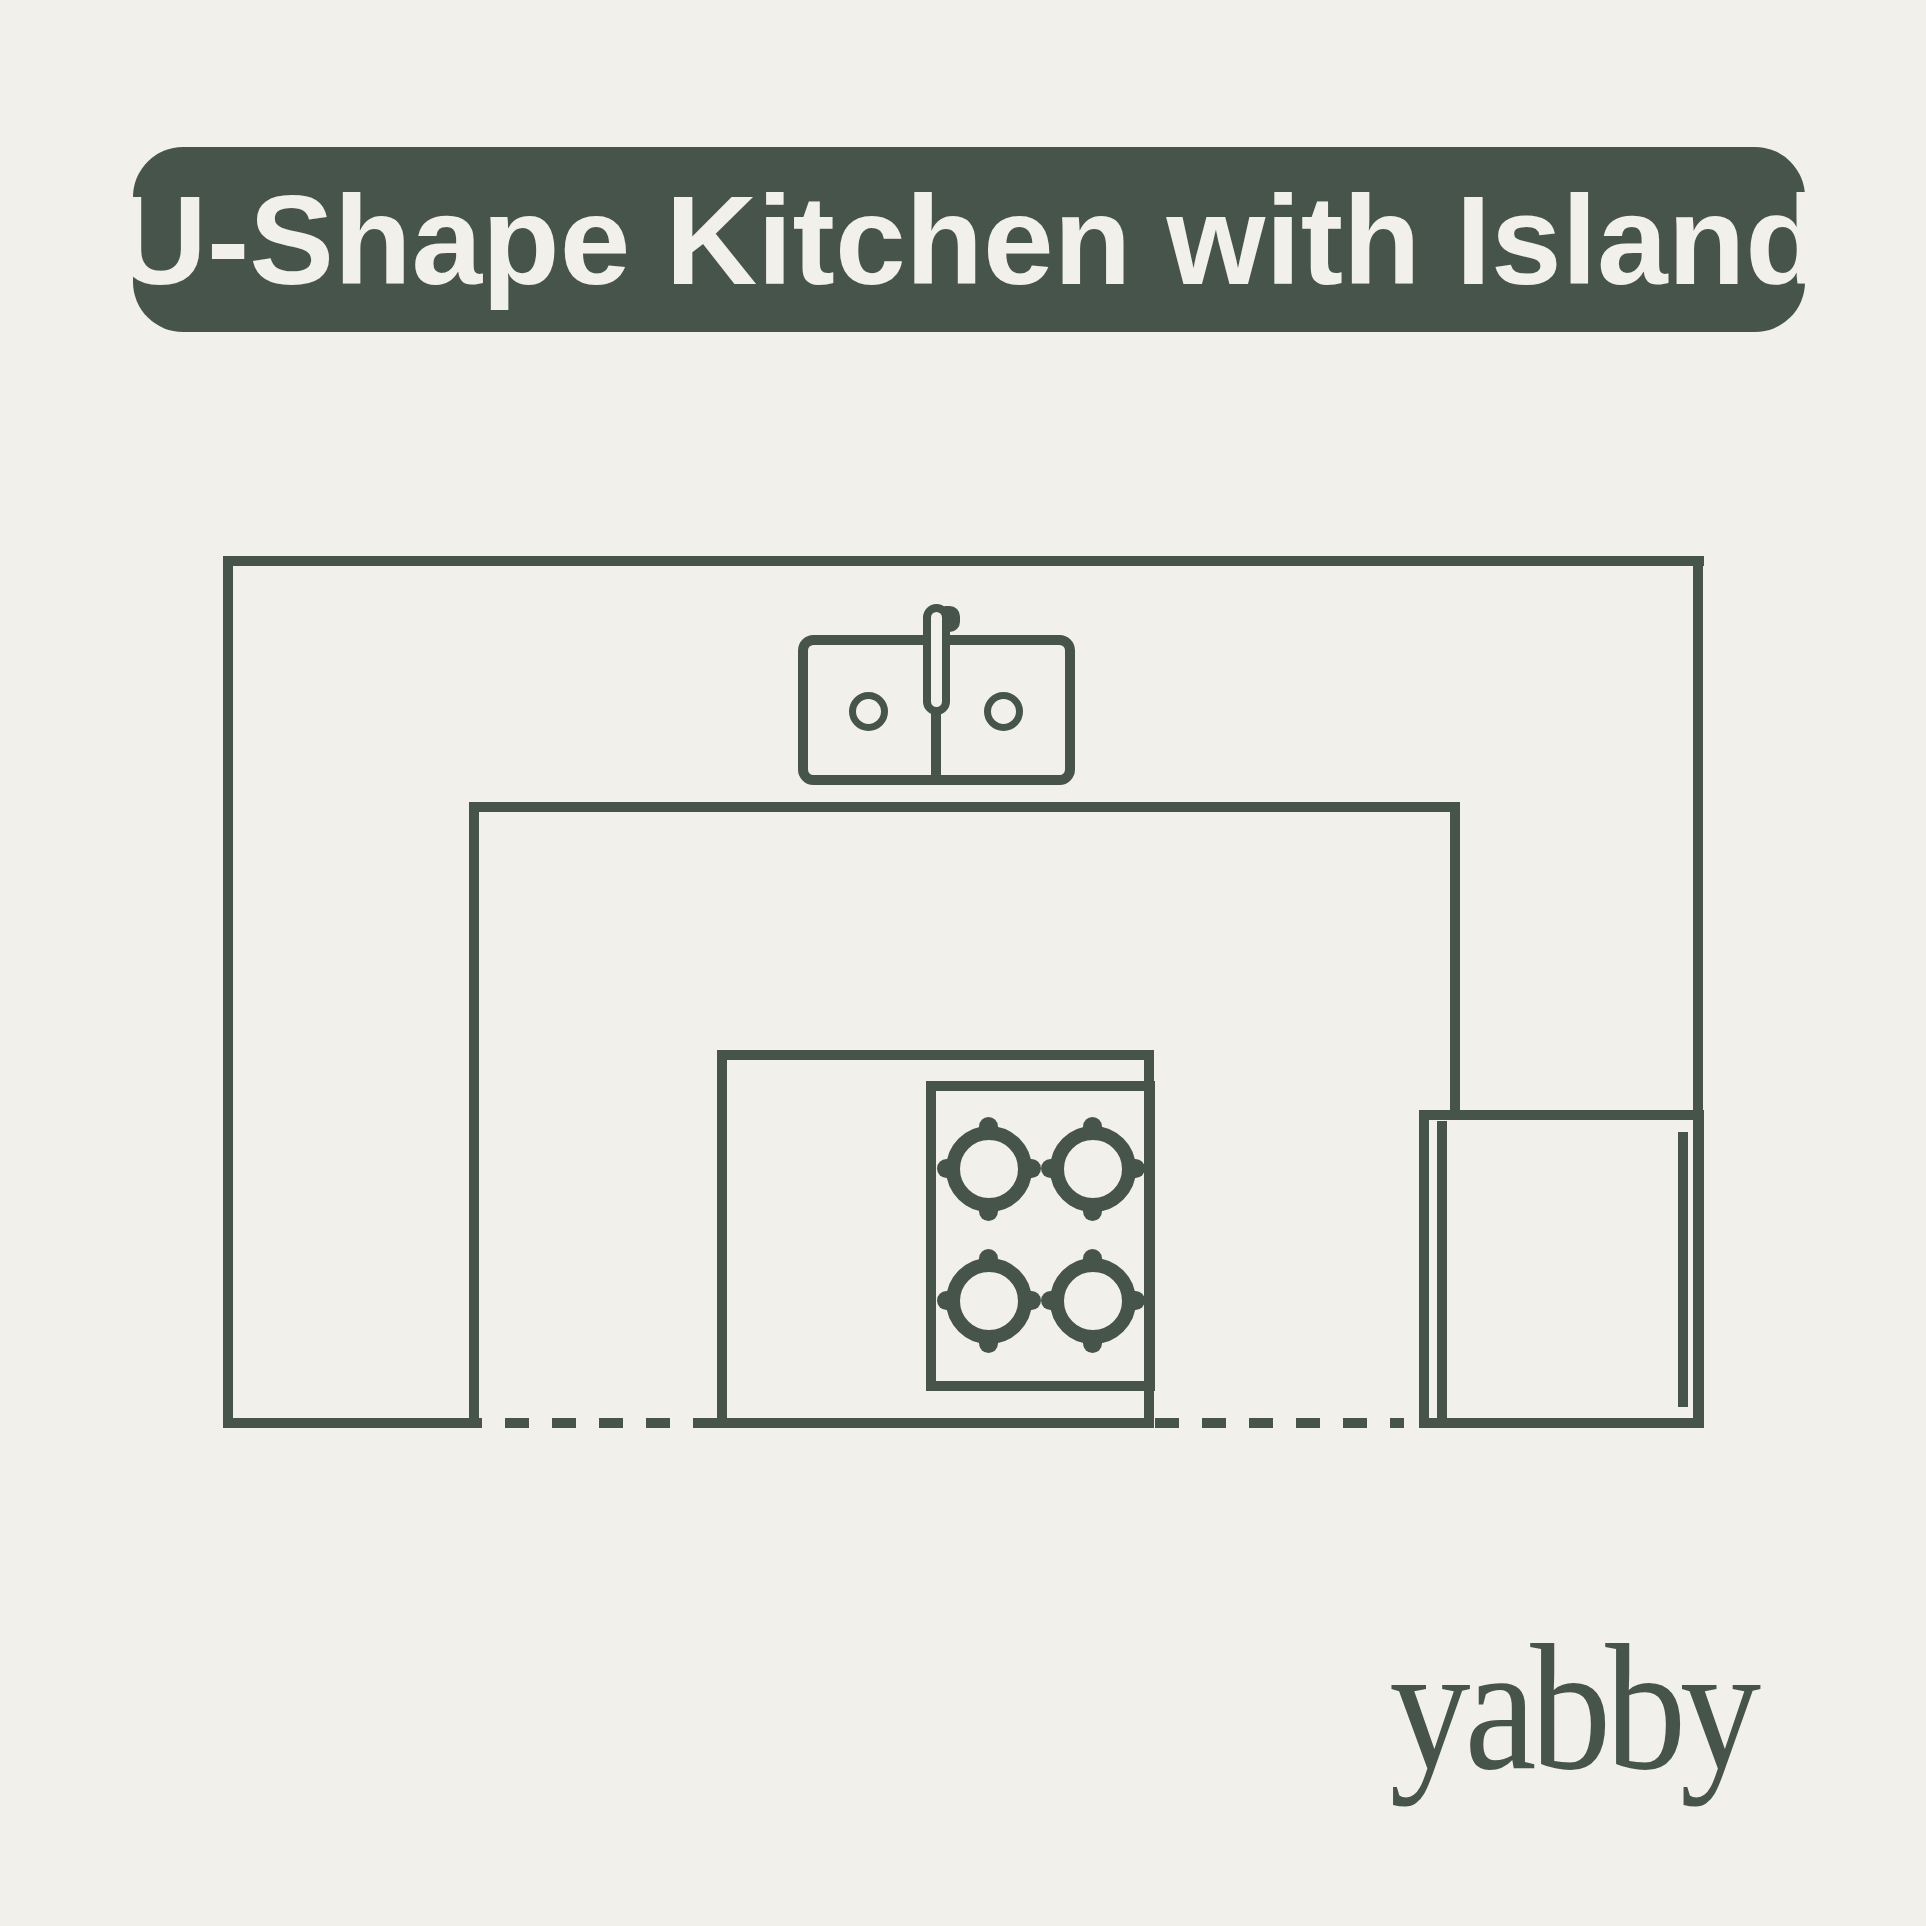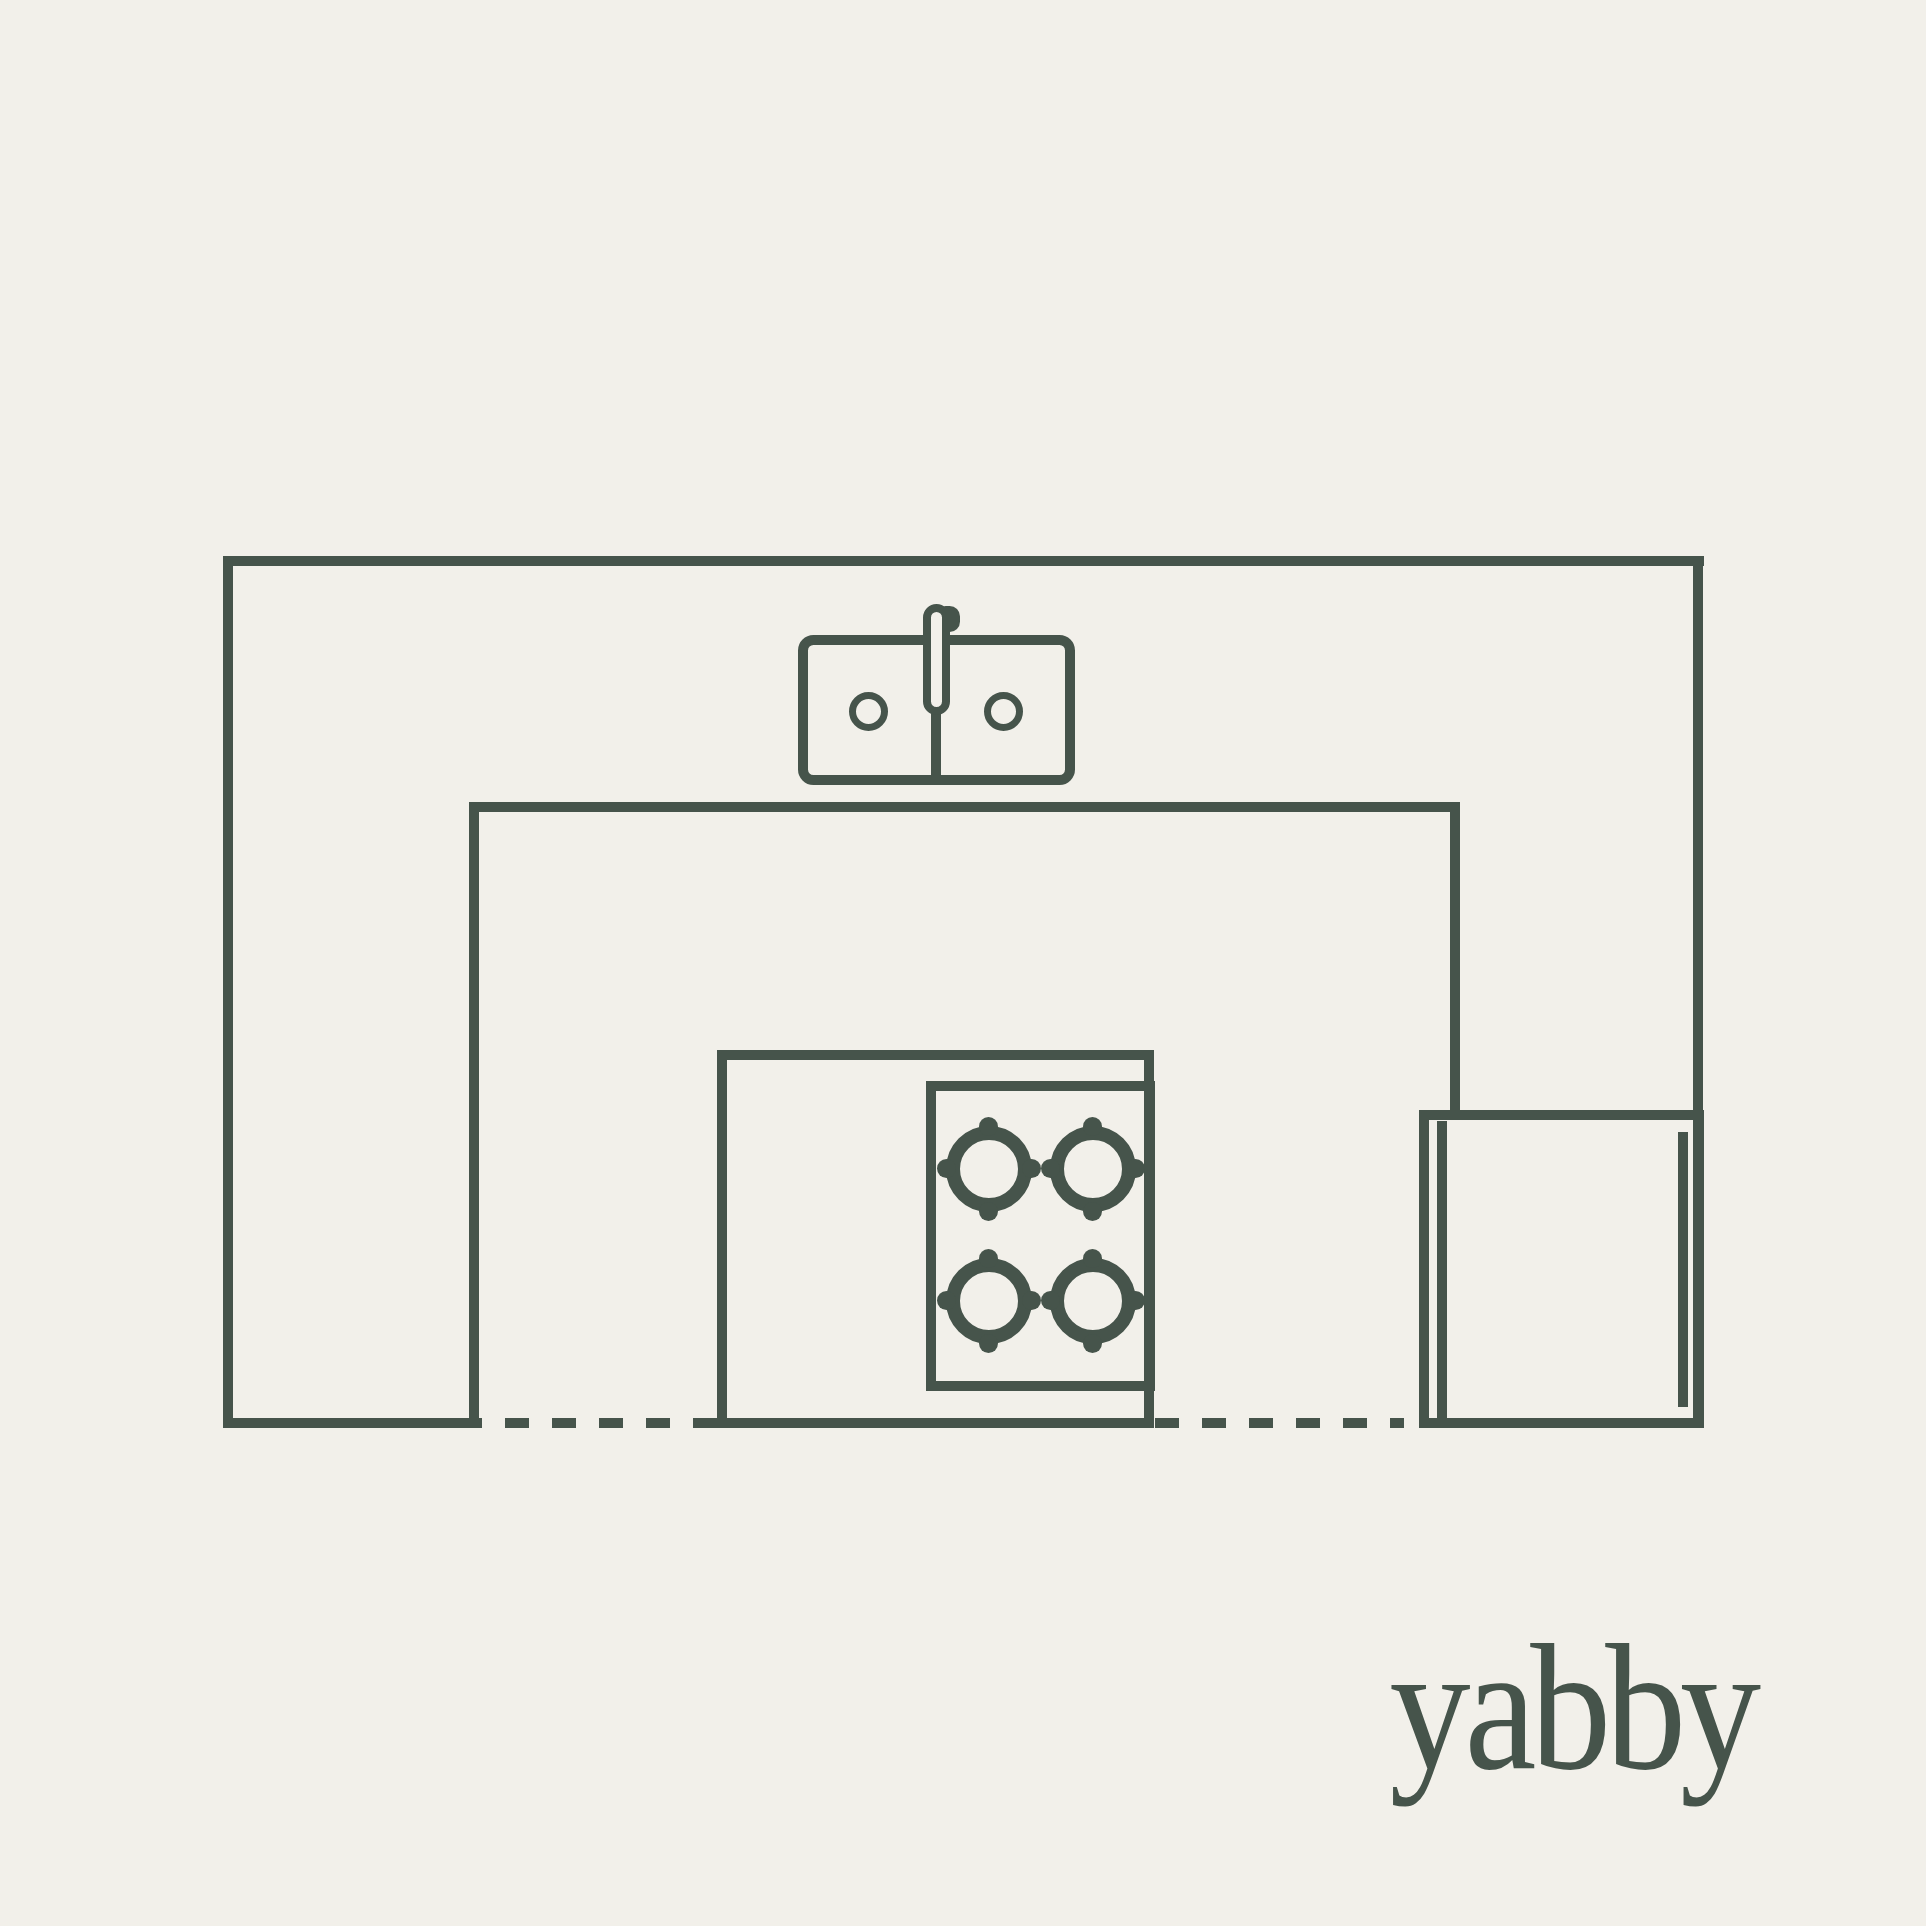--- a/index.html
+++ b/index.html
@@ -104,20 +104,23 @@
     transform:scaleX(0.9);
     transform-origin:right top;
     white-space:nowrap;
   }
 </style>
 </head>
 <body>
 
 <div class="canvas">
 
+  <div class="banner">
+    <span>U-Shape Kitchen with Island</span>
+  </div>
 
   <div>
 
     <i class="ln" style="left:223px; top:556px; width:1481px; height:10.3px;"></i>
     <i class="ln" style="left:223px; top:556px; width:10.3px; height:871px;"></i>
     <i class="ln" style="left:1693px; top:556px; width:10.3px; height:871px;"></i>
     <i class="ln" style="left:223px; top:1418px; width:259px; height:10.3px;"></i>
 
     <i class="ln" style="left:469px; top:802px; width:991px; height:10.3px;"></i>
     <i class="ln" style="left:469px; top:802px; width:10.3px; height:626px;"></i>

